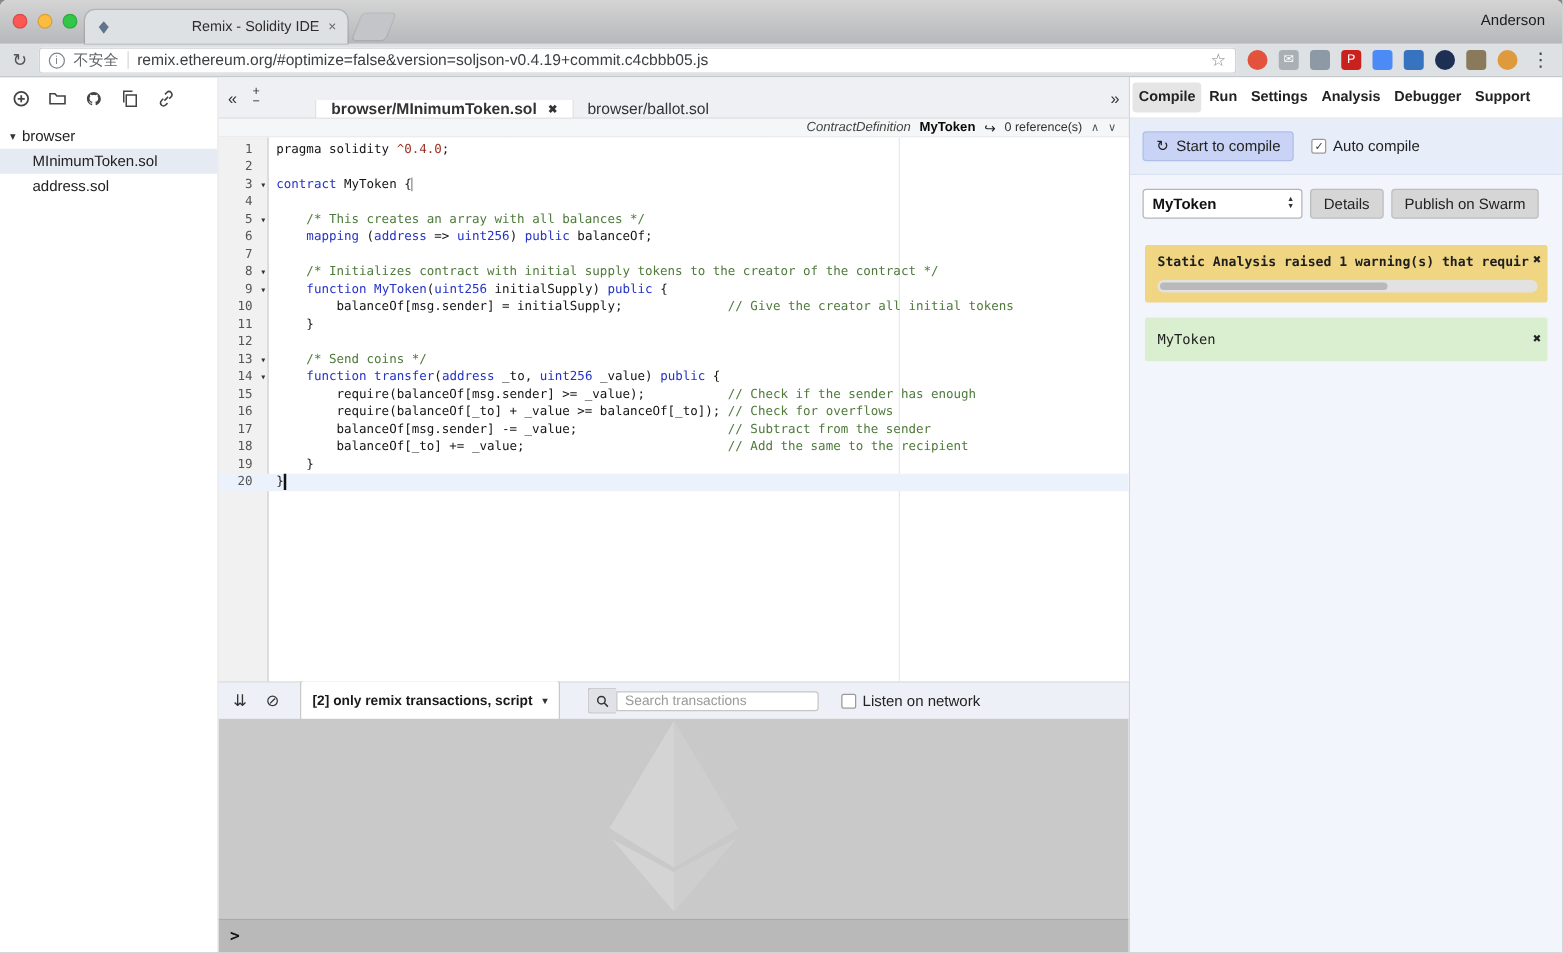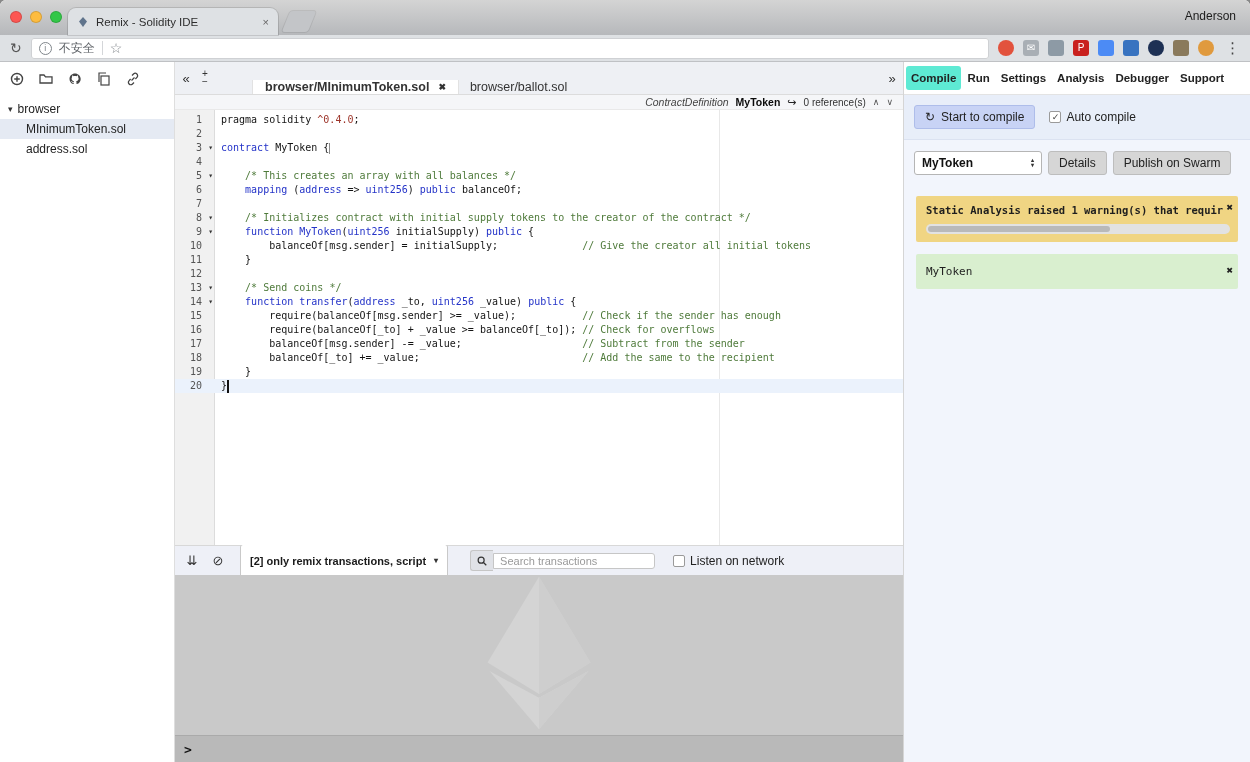--- a/index.html
+++ b/index.html
@@ -5,21 +5,21 @@
   * { margin:0; padding:0; box-sizing:border-box; }
   html,body { width:1250px; height:762px; overflow:hidden; }
   body { font-family:"Liberation Sans",sans-serif; background:#888; }
   .window { width:1250px; height:762px; display:flex; flex-direction:column; border-radius:6px 6px 0 0; overflow:hidden; background:#fff; }
 
   
   .titlebar { height:35px; background:linear-gradient(180deg,#d4d4d4,#b6b8bb); position:relative; flex:0 0 35px; }
   .traffic { position:absolute; left:10px; top:11px; display:flex; gap:8px; }
   .traffic span { width:12px; height:12px; border-radius:50%; display:inline-block; border:1px solid rgba(0,0,0,.15); }
   .t-close{ background:#fc5753; } .t-min{ background:#fdbc40; } .t-max{ background:#33c748; }
-  .btab { position:absolute; left:68px; bottom:0; width:210px; height:27px; background:#dee1e4; border-radius:8px 8px 0 0; display:flex; align-items:center; padding:0 9px; gap:7px; box-shadow:0 0 0 1px rgba(0,0,0,.12); }
+  .btab { position:absolute; left:68px; bottom:0; width:210px; height:27px; background:#dee1e4; border-radius:8px 8px 0 0; display:flex; align-items:center; padding:0 9px; gap:7px; box-shadow:0 0 0 1px rgba(0,0,0,.12);text-align:right; }
   .btab-title { flex:1; font-size:11.5px; color:#2e2e2e; white-space:nowrap; overflow:hidden; }
   .tab-x { font-size:11px; color:#666; }
   .newtab { position:absolute; left:286px; bottom:3px; width:26px; height:21px; background:#c3c5c8; border-radius:3px; transform:skewX(-22deg); box-shadow:0 0 0 1px rgba(0,0,0,.08); }
   .profile-name { position:absolute; right:14px; top:9px; font-size:12px; color:#1c1c1c; }
 
   
   .addressbar { height:27px; flex:0 0 27px; background:#dee1e4; border-bottom:1px solid #bfc1c4; display:flex; align-items:center; padding:0 10px; gap:9px; }
   .reload-g { font-size:14px; color:#555; }
   .urlbox { flex:1; height:21px; background:#fff; border-radius:3px; box-shadow:inset 0 0 0 1px #cfd1d4; display:flex; align-items:center; padding:0 8px; gap:7px; min-width:0; }
   .info-circle { width:13px; height:13px; flex:0 0 13px; border:1.2px solid #80868b; border-radius:50%; color:#80868b; font-size:9px; display:flex; align-items:center; justify-content:center; }
@@ -94,21 +94,21 @@
   .search-input { width:162px; height:16px; border:1px solid #c6c6c6; border-radius:0 3px 3px 0; font-size:11px; padding:0 6px; font-family:"Liberation Sans",sans-serif; color:#333; outline:none; background:#fff; }
   .search-input::placeholder { color:#9a9a9a; }
   .listen { display:flex; align-items:center; gap:5px; font-size:12px; color:#222; margin-left:8px; white-space:nowrap; }
   .chk { width:12px; height:12px; border:1px solid #9a9a9a; border-radius:2px; background:#fff; display:inline-flex; align-items:center; justify-content:center; font-size:9px; color:#444; }
   .term-body { height:160px; flex:0 0 160px; background:#c9c9c9; display:flex; align-items:center; justify-content:center; overflow:hidden; }
   .term-prompt { height:27px; flex:0 0 27px; background:#b9b9b9; border-top:1px solid #aaa; display:flex; align-items:center; padding:0 9px; font-family:"DejaVu Sans Mono",monospace; font-size:13px; font-weight:bold; color:#111; }
 
   
   .rtabs { height:33px; flex:0 0 33px; background:#fff; border-bottom:1px solid #e3e3e3; display:flex; align-items:center; gap:1px; padding:0 2px; }
   .rtab { font-size:11.5px; font-weight:bold; color:#222; padding:6px 5px; border-radius:3px; white-space:nowrap; }
-  .rtab.active { background:#5eead4; }
+  .rtab.active { background:#e5e5e5; }
   .sectionA { background:#e8eef9; border-bottom:1px solid #dbe2f1; padding:10px; display:flex; align-items:center; gap:14px; }
   .compile-btn { background:#c8d3f5; border:1px solid #aebdea; border-radius:3px; font-size:12px; color:#222; padding:4px 10px; display:flex; align-items:center; gap:6px; white-space:nowrap; }
   .cb-ic { font-size:12px; }
   .auto { display:flex; align-items:center; gap:5px; font-size:12px; color:#222; }
   .row2 { padding:11px 10px; display:flex; align-items:center; gap:6px; }
   .select { background:#fff; border:1px solid #b5b5b5; border-radius:3px; height:24px; width:128px; display:flex; align-items:center; justify-content:space-between; padding:0 7px; font-size:12px; font-weight:bold; color:#111; }
   .sel-arrows { display:flex; flex-direction:column; font-size:6px; line-height:5px; color:#333; }
   .gbtn { background:#d6d6d6; border:1px solid #bdbdbd; border-radius:3px; height:24px; padding:0 10px; font-size:12px; color:#222; display:flex; align-items:center; white-space:nowrap; }
   .warnbox { margin:10px 12px 0 12px; background:#f0d583; border-radius:2px; padding:8px 8px 8px 10px; position:relative;
              font-family:"DejaVu Sans Mono",monospace; font-size:10.5px; font-weight:bold; color:#1e1e1e; }
@@ -142,20 +142,21 @@
     <div class="newtab"></div>
     <span class="profile-name">Anderson</span>
   </div>
 
   <div class="addressbar">
     <span class="reload-g">↻</span>
     <div class="urlbox">
       <span class="info-circle">i</span>
       <span class="sec-label">不安全</span>
       <span class="url-div"></span>
+      <span class="url-text">remix.ethereum.org/#optimize=false&amp;version=soljson-v0.4.19+commit.c4cbbb05.js</span>
       <span class="star-g">☆</span>
     </div>
     <div class="ext-row" id="ext-icons">
         <span class="ext-icon round" style="background: rgb(226, 82, 61);"></span>
         <span class="ext-icon" style="background: rgb(169, 175, 181);">✉</span>
         <span class="ext-icon" style="background: rgb(141, 154, 165);"></span>
         <span class="ext-icon" style="background: rgb(201, 33, 30);">P</span>
         <span class="ext-icon" style="background: rgb(76, 139, 245);"></span>
         <span class="ext-icon" style="background: rgb(56, 115, 192);"></span>
         <span class="ext-icon round" style="background: rgb(29, 48, 84);"></span>

